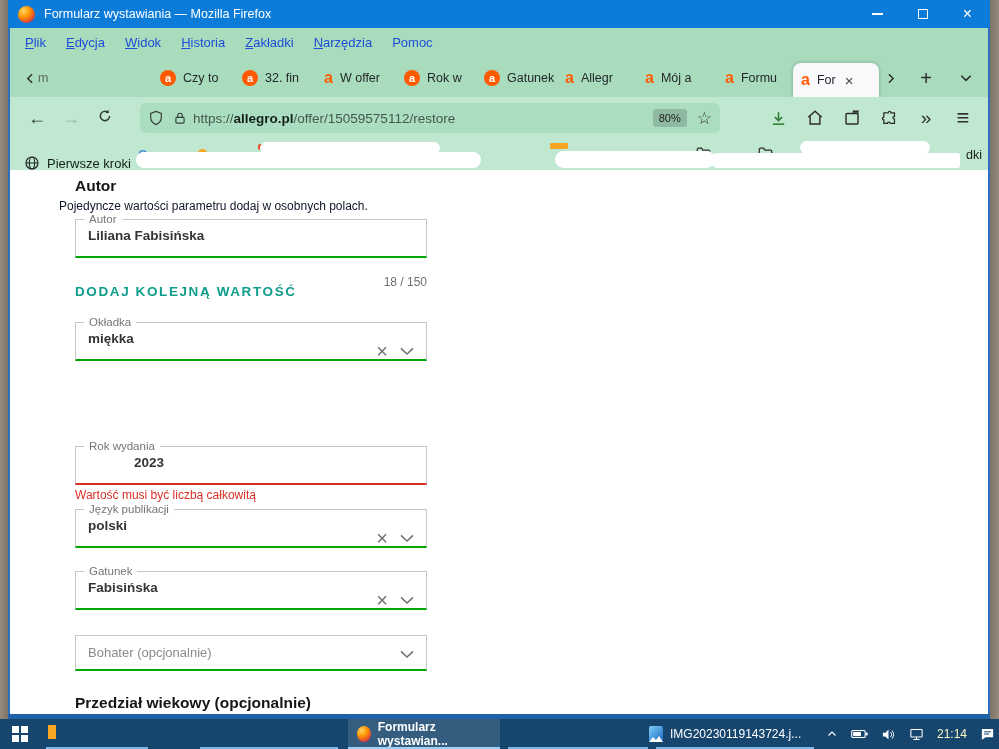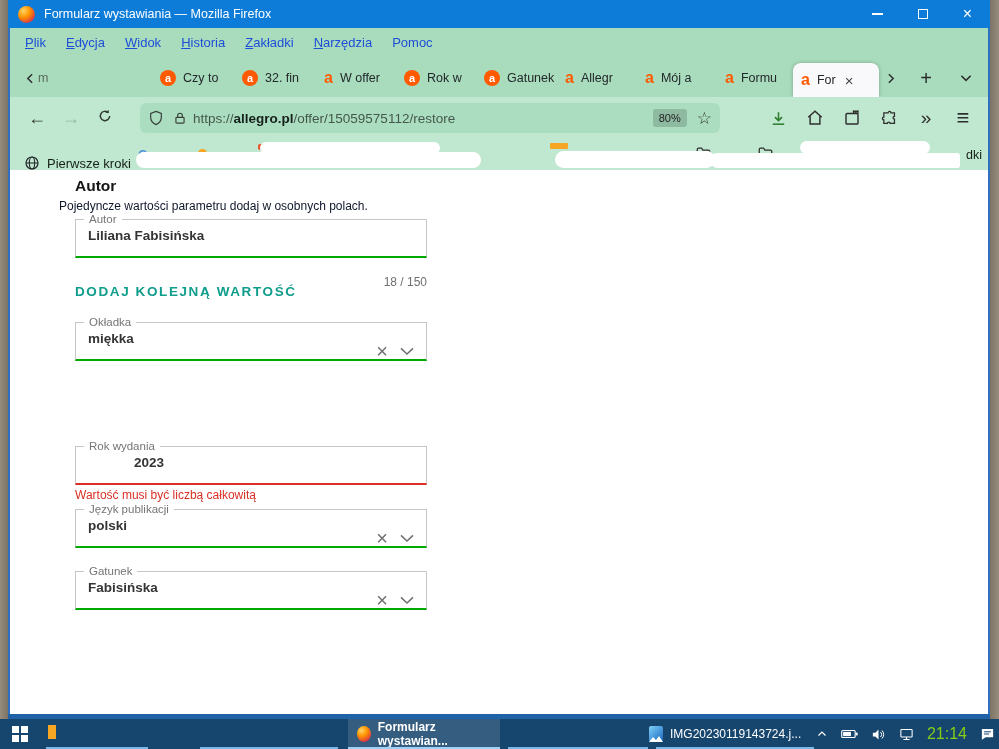--- a/index.html
+++ b/index.html
@@ -92,21 +92,21 @@
   .win-bottom{position:absolute; left:8px; top:714px; width:982px; height:5px; background:#1f62a8;}
   .taskbar{position:absolute; left:0; top:719px; width:999px; height:30px; background:var(--taskbar); display:flex; align-items:center;}
   .start-btn{width:40px; height:30px; display:flex; align-items:center; justify-content:center;}
   .win-logo{display:grid; grid-template-columns:7px 7px; grid-template-rows:7px 7px; gap:1.5px;}
   .win-logo div{background:#fff;}
   .task-btn{position:absolute; top:0; height:30px; display:flex; align-items:center; gap:7px; padding:0 9px; color:#fff; font-size:12px;}
   .task-btn.active{background:rgba(255,255,255,.13);}
   .tb-underline{position:absolute; bottom:0; height:2px; background:#7ab8e8;}
   .photos-icon{width:16px; height:16px; background:linear-gradient(135deg,#7fd0f7,#1565c0); border-radius:2px; display:flex; align-items:flex-end; justify-content:center;}
   .tray{position:absolute; right:4px; top:0; height:30px; display:flex; align-items:center; gap:13px; color:#fff;}
-  .clock{font-size:16px; color:#84cc16;}
+  .clock{font-size:12px; color:#fef9c3;}
   .tray-ic{display:flex; align-items:center; justify-content:center;}
   svg{display:block;}
 </style>
 </head>
 <body>
 
 <div id="screen">
 
   <div class="desktop-strip desktop-left"></div>
   <div class="desktop-strip desktop-right"></div>
@@ -332,21 +332,30 @@
       <legend>Gatunek</legend>
       <div class="fval">Fabisińska</div>
       <div class="f-icons">
         <span class="clear-x">×</span>
         <svg width="18" height="18" viewBox="0 0 24 24">
             <path d="M4 8.5l8 7.5 8-7.5" fill="none" stroke="#6f6f6f" stroke-width="2"></path>
           </svg>
       </div>
     </fieldset>
 
-
+    <div class="plainfield" style="top:465px;">
+      <span class="placeholder">Bohater (opcjonalnie)</span>
+      <div class="f-icons" style="top:9px;">
+        <svg width="18" height="18" viewBox="0 0 24 24">
+            <path d="M4 8.5l8 7.5 8-7.5" fill="none" stroke="#6f6f6f" stroke-width="2"></path>
+          </svg>
+      </div>
+    </div>
+
+    <div class="h1" style="top:524px;">Przedział wiekowy (opcjonalnie)</div>
 
     <div class="scrollbar">
       <div class="sb-arrow" style="top:2px;">
         <svg width="11" height="11" viewBox="0 0 24 24">
             <path d="M4 15l8-7 8 7" fill="none" stroke="#4c4c4c" stroke-width="2.6"></path>
           </svg>
       </div>
       <div class="sb-thumb"></div>
       <div class="sb-arrow" style="bottom:2px;">
         <svg width="11" height="11" viewBox="0 0 24 24">

